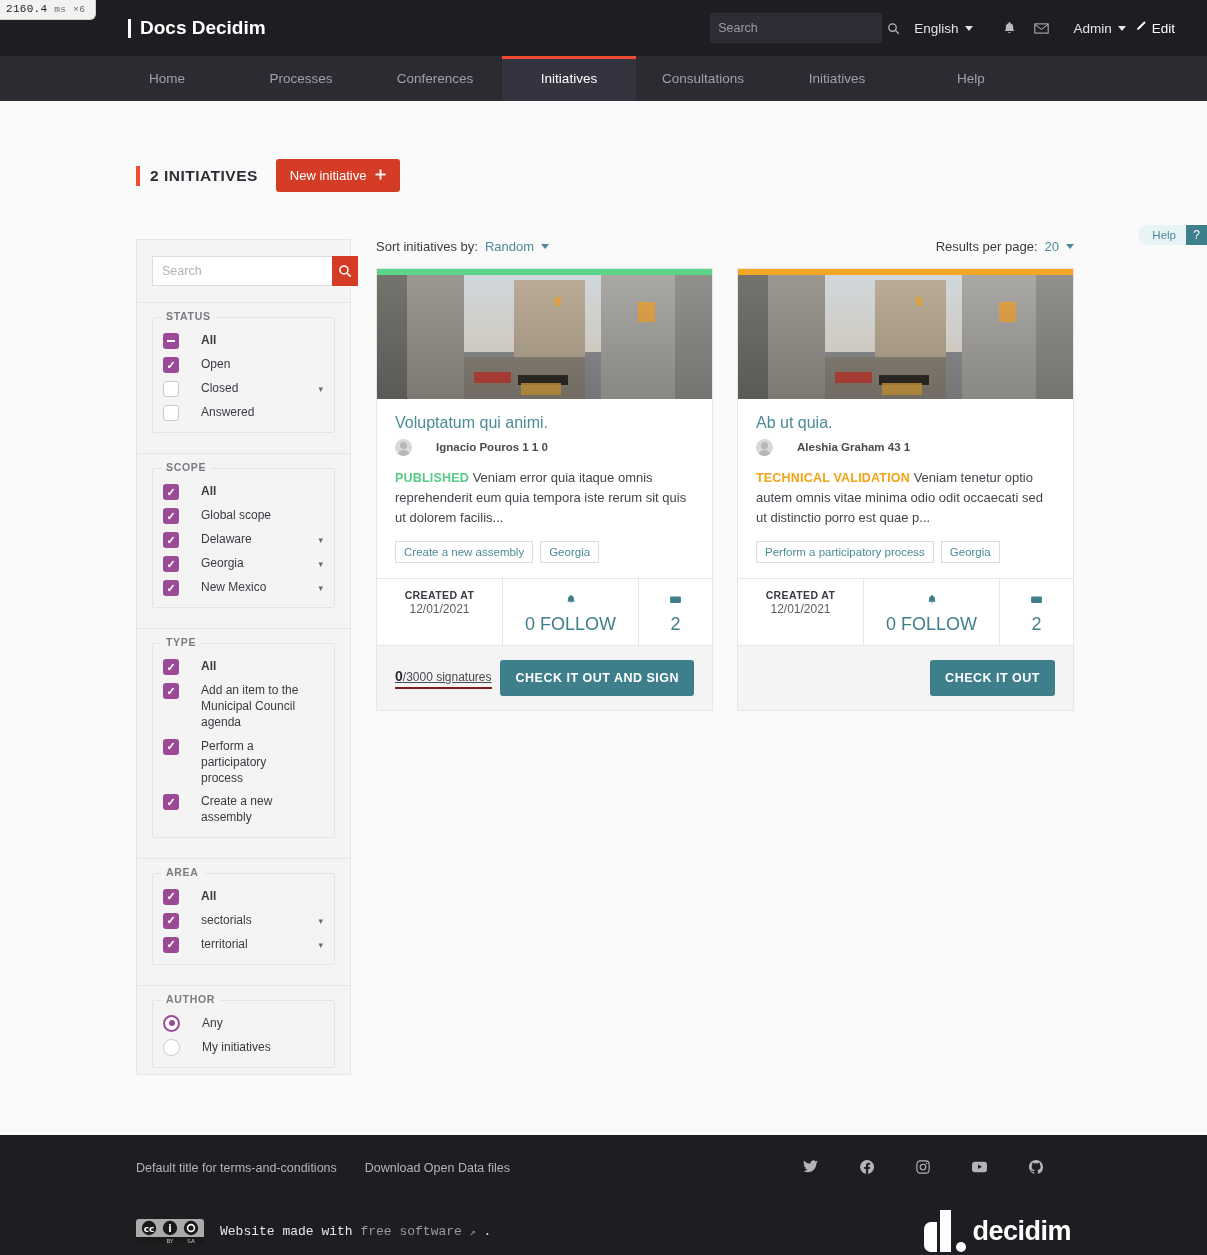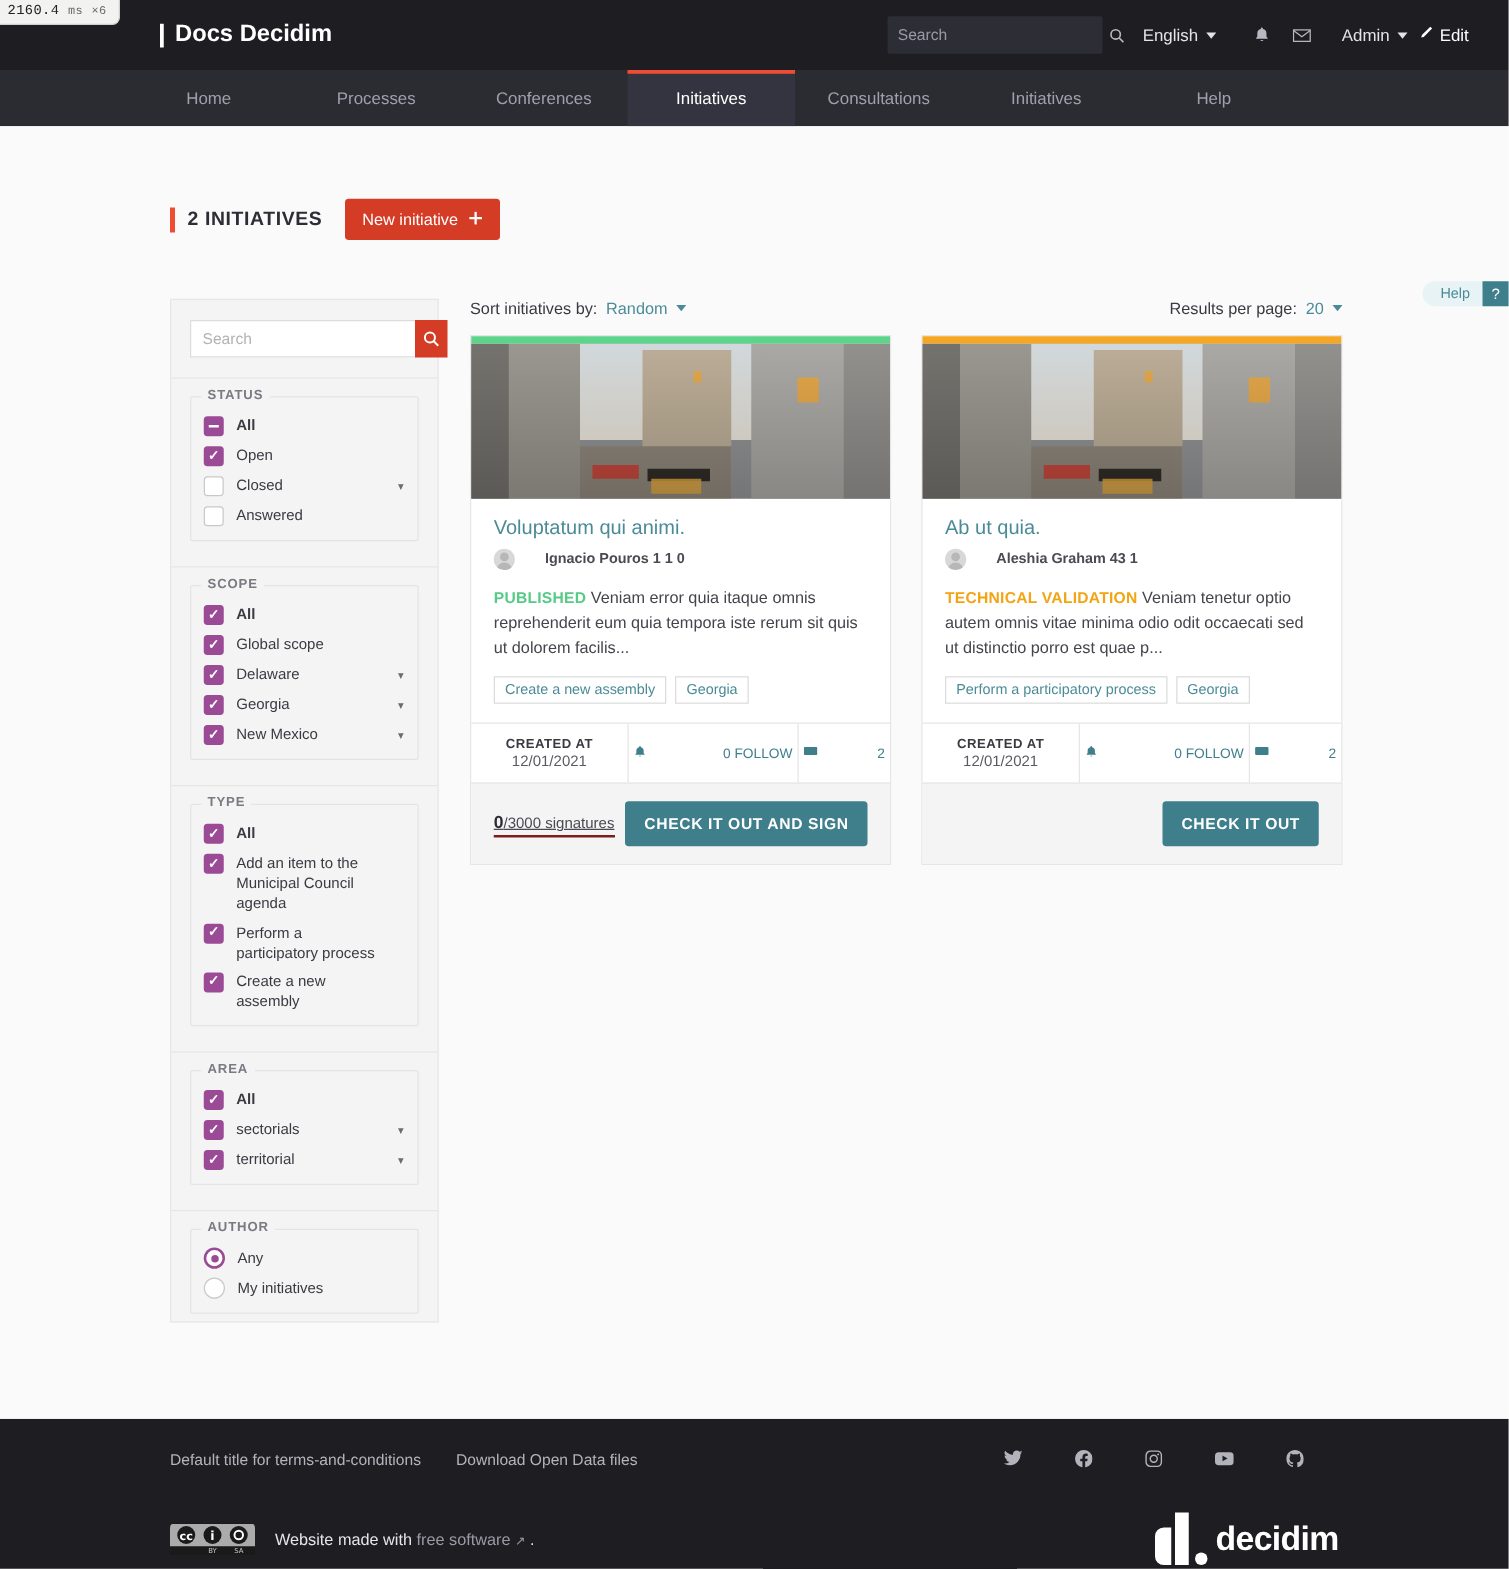--- a/index.html
+++ b/index.html
@@ -105,21 +105,21 @@
     width:38px; background:#d43c26; border:none; color:#fff; cursor:pointer;
     display:flex; align-items:center; justify-content:center;
   }
 
   .fgroup{ padding:14px 15px 6px; }
   .fieldset{ border:1px solid #e4e4e4; border-radius:2px; padding:4px 10px 11px; position:relative; }
   .legend{
     position:absolute; top:-8px; left:8px; background:#f4f4f4; padding:0 5px;
     font-size:10.5px; letter-spacing:.7px; color:#7a7a82; font-weight:bold;
   }
-  .fitem{ display:flex; align-items:flex-start; margin:7px 0 0; position:relative; }
+  .fitem{ display:flex; align-items:flex-start; margin:7px 0 0; position:relative;gap:12px; }
   .fitem:first-of-type{ margin-top:10px; }
   .cb{
     width:16px; height:16px; border-radius:3px; flex:none; margin-right:10px;
     display:flex; align-items:center; justify-content:center; margin-top:1px;
   }
   .cb.on{ background:#9b4a96; }
   .cb.ind{ background:#9b4a96; }
   .cb.off{ background:#fff; border:1px solid #c9c9c9; }
   .cb .chk{ color:#fff; font-size:11px; line-height:1; font-weight:bold; }
   .cb .dash{ width:8px; height:2px; background:#fff; }
@@ -175,21 +175,21 @@
   .st-technical{ color:#f2a413; }
 
   .tags{ display:flex; gap:7px; margin-bottom:15px; flex-wrap:wrap; }
   .tag{ border:1px solid #dcdcdc; color:#4b8b98; font-size:11.5px; padding:4px 8px; background:#fff; }
 
   .metarow{ display:flex; border-top:1px solid #e6e6e6; }
   .metacell{ flex:1; padding:10px 4px; text-align:center; border-right:1px solid #e6e6e6; }
   .metacell:last-child{ border-right:none; }
   .metacell .k{ font-size:10.5px; font-weight:bold; letter-spacing:.4px; color:#3a3a42; }
   .metacell .v{ font-size:12px; color:#5a5a62; margin-top:1px; }
-  .metacell.follow, .metacell.comments{ display:flex; align-items:center; justify-content:space-between; color:#3f7f8c; font-size:11px; gap:4px; }
+  .metacell.follow, .metacell.comments{ display:flex; align-items:center; justify-content:space-between; color:#3f7f8c; font-size:18px; gap:4px;flex-direction:column; }
   .mc-w1{ flex:0 0 126px; }
   .mc-w2{ flex:1; }
   .mc-w3{ flex:0 0 73px; }
 
   .footer-act{
     background:#f4f4f4; border-top:1px solid #e6e6e6; padding:14px 18px;
     display:flex; align-items:center; min-height:62px;
   }
   .sigs{ font-size:12px; color:#4a4a52; border-bottom:2px solid #7f1d1d; padding-bottom:3px;text-decoration:underline; }
   .sigs b{ font-size:14px; color:#2d2d35; }
@@ -200,21 +200,21 @@
   }
 
   
   .footer{ background:#1d1d22; padding:0; }
   .f-main{ display:flex; align-items:center; height:66px; padding:16px 136px; }
   .f-main a{ color:#b3b3bb; font-size:12.5px; text-decoration:none; margin-right:28px; }
   .f-social{ margin-left:auto; display:flex; gap:14px; align-items:center; color:#b3b3bb; }
   .f-bot{ display:flex; align-items:center; height:60px; padding:0 136px; }
   .cc{ display:flex; height:25px; border-radius:3px; overflow:hidden; margin-right:16px; background:#111; }
   .cc svg{ display:block; }
-  .f-bot .madewith{ color:#e6e6ea; font-size:13px; }
+  .f-bot .madewith{ color:#e6e6ea; font-size:13px;font-family:Liberation Mono, monospace; }
   .f-bot .madewith a{ color:#9a9aa4; text-decoration:none; margin:0; font-size:13px; }
   .logo{ margin-left:auto; display:flex; align-items:center; gap:6px; color:#fff; }
   .logo .bars{ display:flex; align-items:flex-end; gap:3px; }
   .logo .b1{ width:13px;height:30px;background:#fff;border-radius:7px 0 0 7px; }
   .logo .b2{ width:11px;height:42px;background:#fff; }
   .logo .dot{ width:10px;height:10px;border-radius:50%;background:#fff; margin-left:2px;}
   .logo .txt{ font-size:27px; font-weight:bold; letter-spacing:-.5px; }
 </style>
 </head>
 <body>

